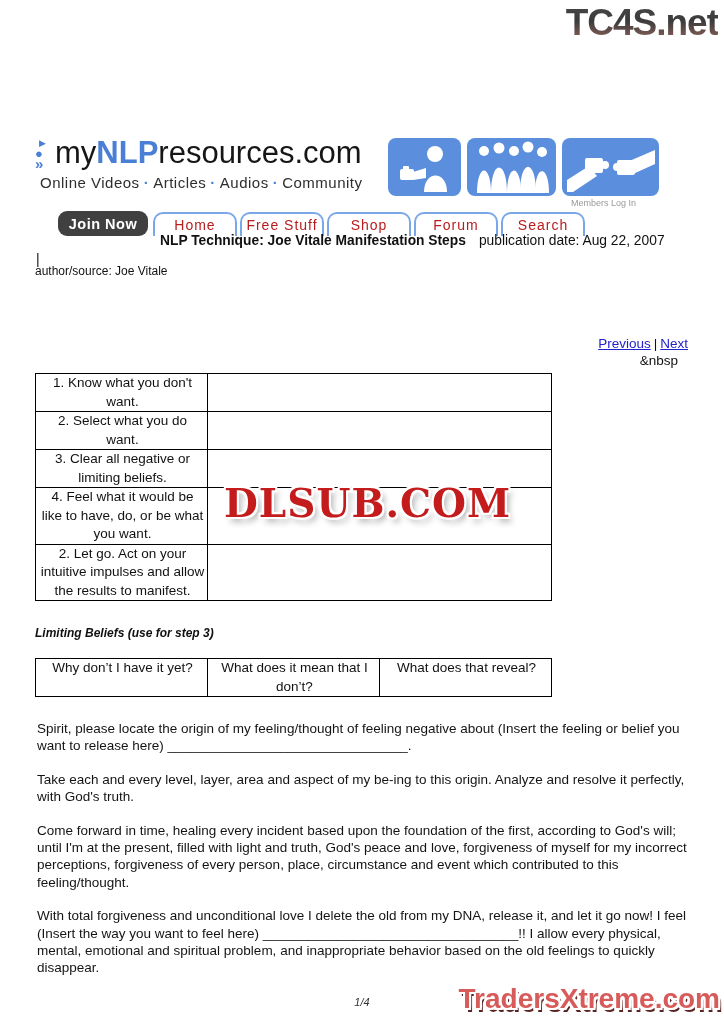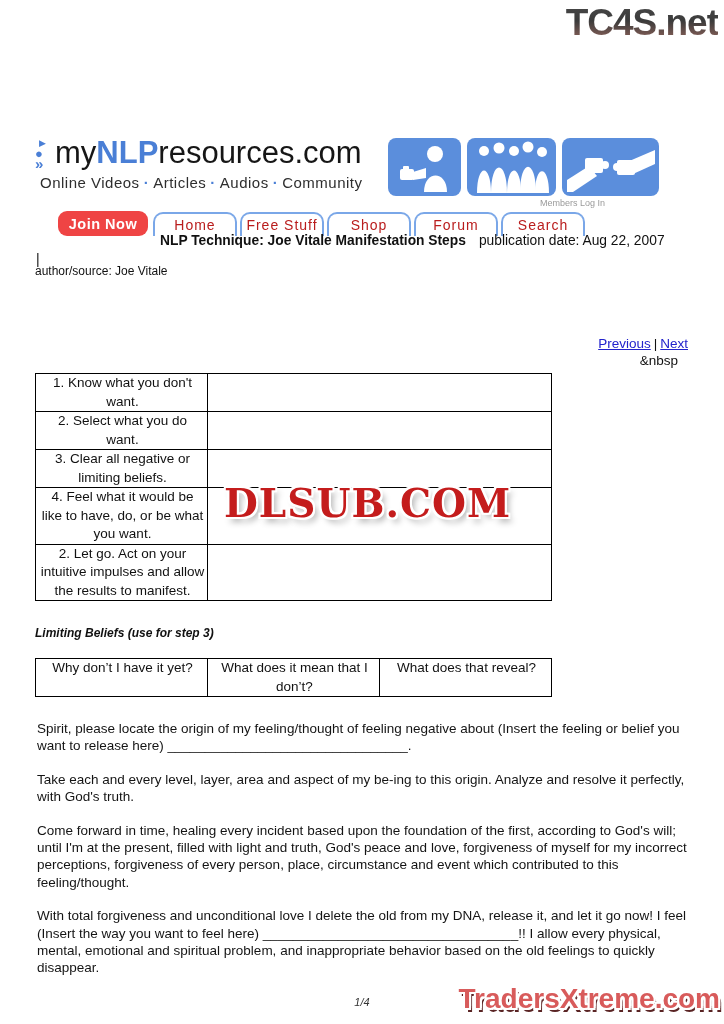--- a/index.html
+++ b/index.html
@@ -27,26 +27,26 @@
   .logo-icon .gi-ff   { font-size:15px; font-weight:bold; margin-top:-4px; }
   .logo-text { font-size:31px; color:#161616; letter-spacing:0; line-height:1.1; }
   .logo-text .hl { color:#4a7fd6; font-weight:bold; }
   .tagline { margin-top:3px; margin-left:5px; font-size:15px; color:#2e2e2e; letter-spacing:.5px; }
   .tagline .dot { color:#4a7fd6; font-weight:bold; margin:0 4px; }
 
   
   .image-boxes { position:absolute; top:138px; left:388px; height:58px; display:flex; gap:6px; }
   .img-box { background:#5b8edc; border-radius:8px; height:58px; display:flex; align-items:center; justify-content:center; overflow:hidden; }
   .img-box svg { display:block; }
-  .members-login { position:absolute; top:198px; left:540px; width:96px; font-size:9px; color:#9a9a9a; }
+  .members-login { position:absolute; top:198px; left:540px; width:96px; text-align:right; font-size:9px; color:#9a9a9a; }
 
   
   .nav-row { position:absolute; top:211px; left:58px; display:flex; align-items:flex-start; }
   .join-tab {
-    width:90px; height:25px; background:#ef4444; color:#fff; border-radius:9px;
+    width:90px; height:25px; background:#404040; color:#fff; border-radius:9px;
     font-size:14.5px; font-weight:bold; letter-spacing:.5px;
     display:flex; align-items:center; justify-content:center; margin-right:5px; cursor:pointer;
   }
   .tab {
     width:84px; height:24px; margin-top:1px; margin-right:3px;
     border:2px solid #7aa7e8; border-bottom:none; border-radius:10px 10px 0 0;
     background:#fff; color:#b91c1c; font-size:14px; letter-spacing:1px;
     display:flex; align-items:center; justify-content:center; cursor:pointer;text-align:center;
   }
 

